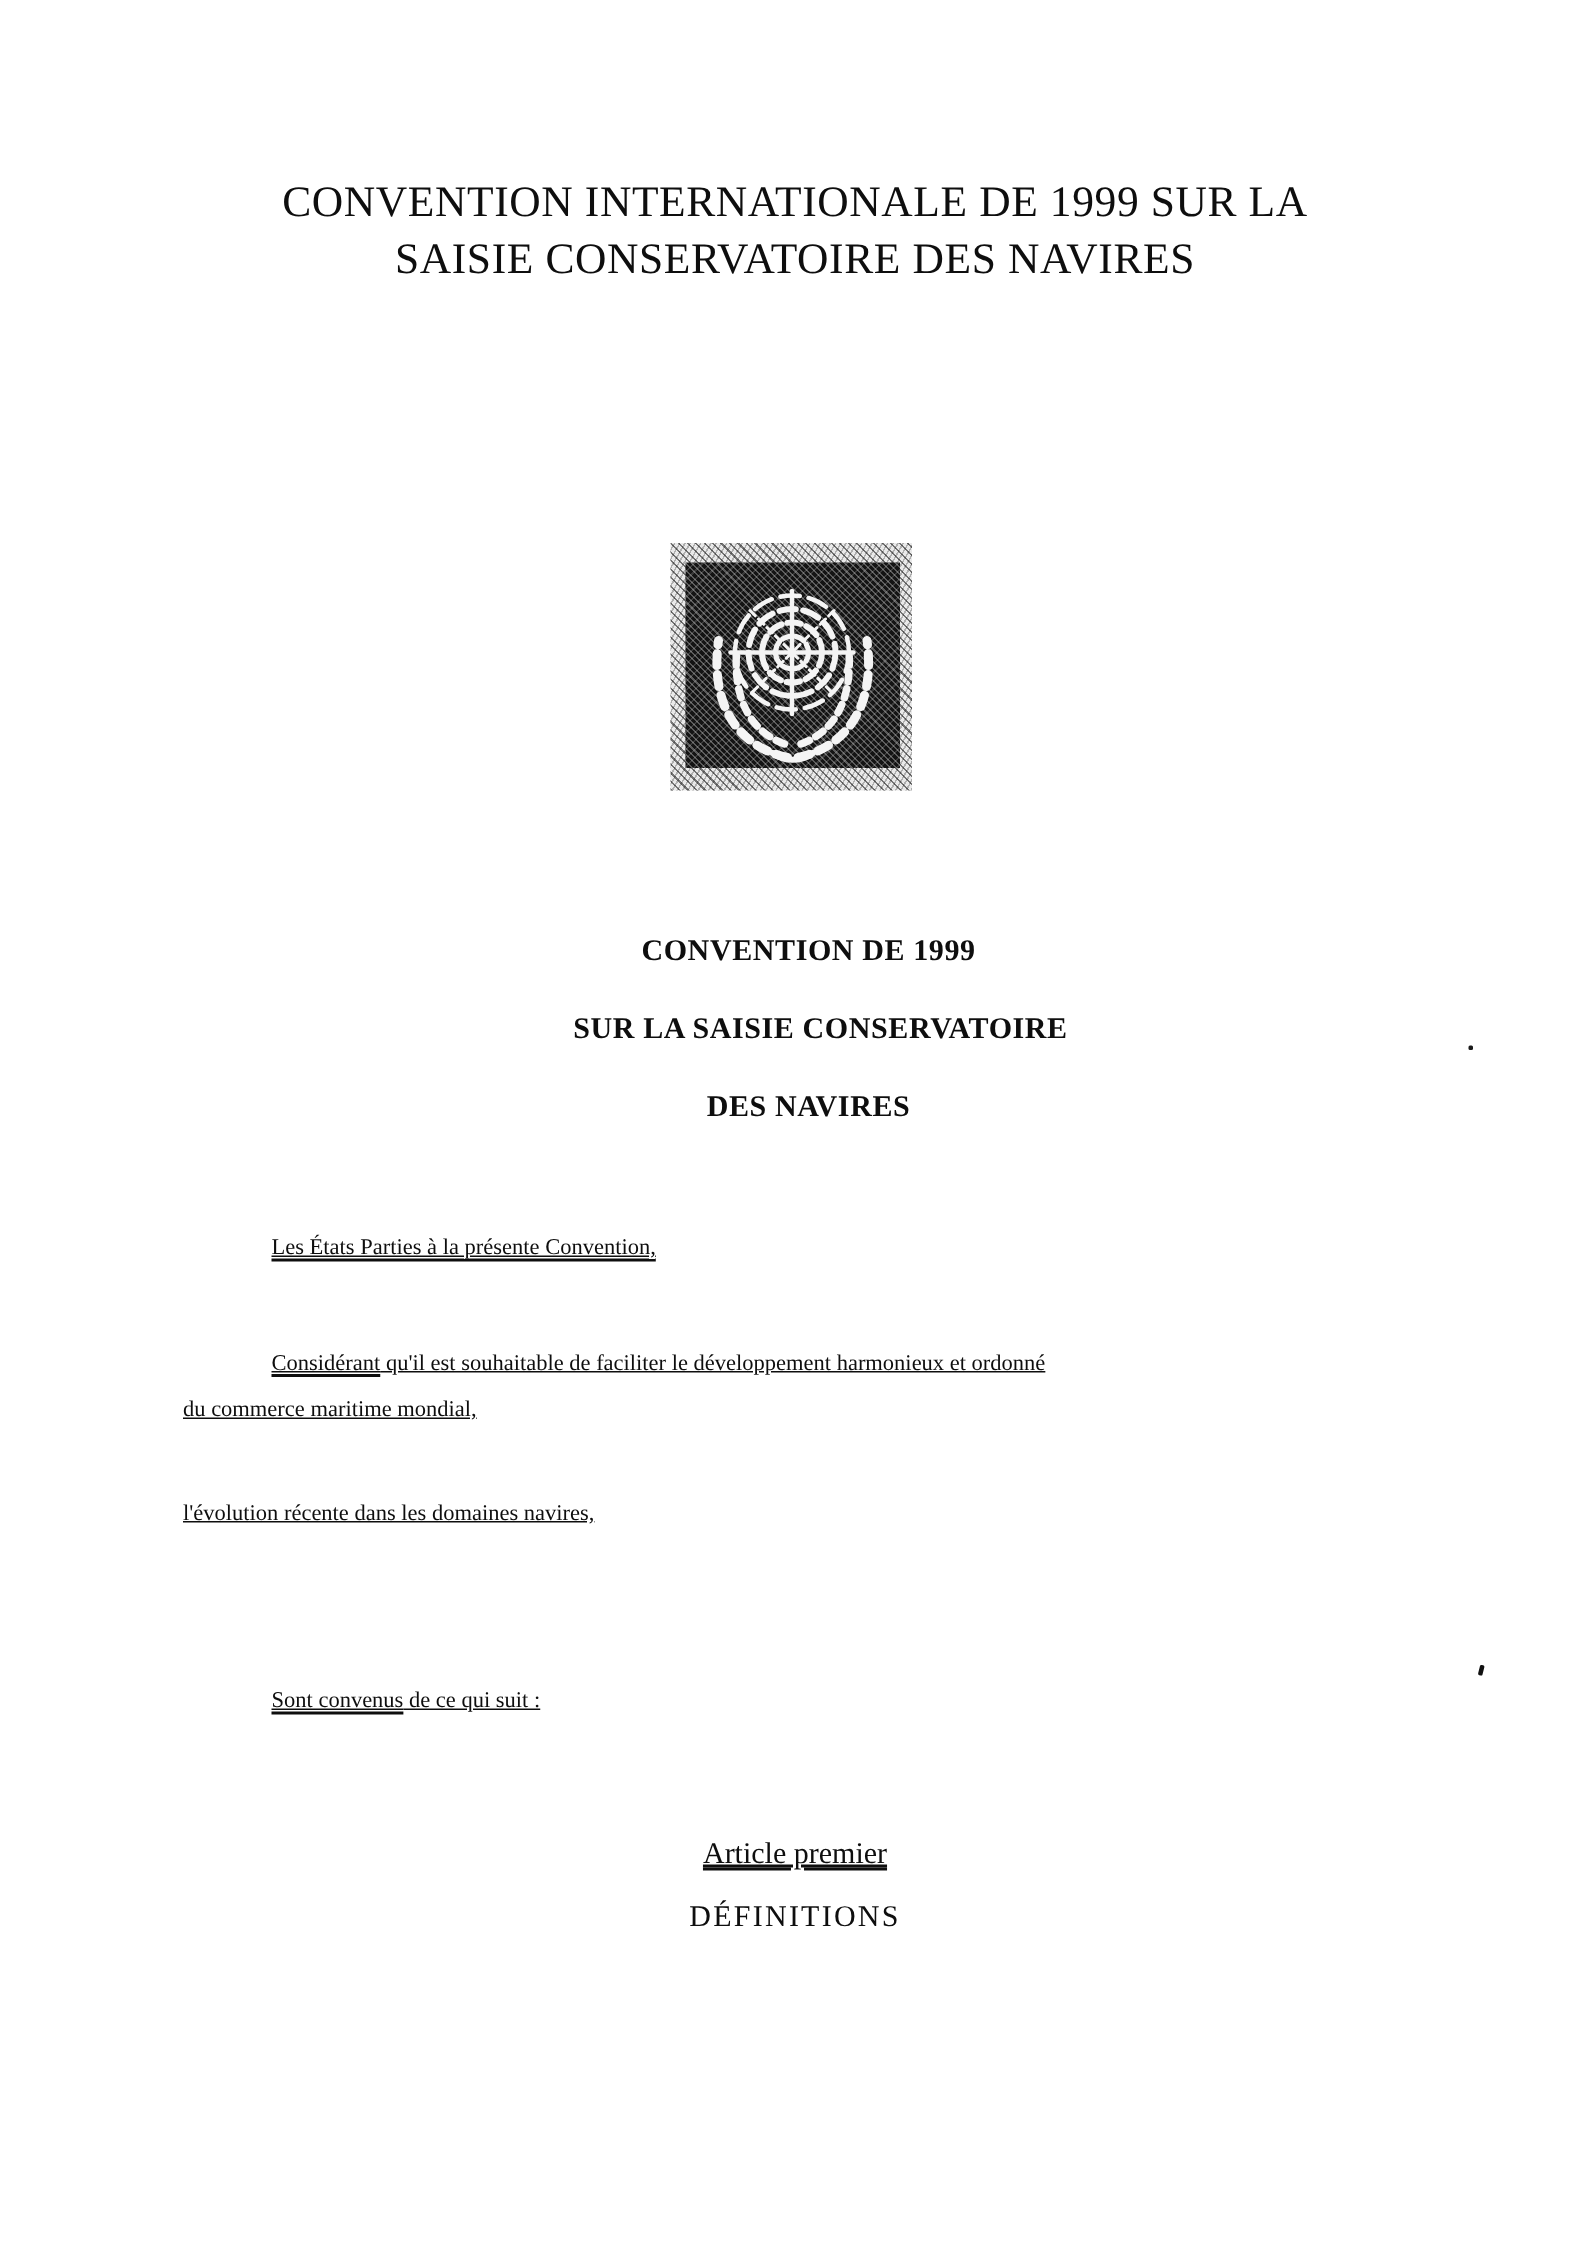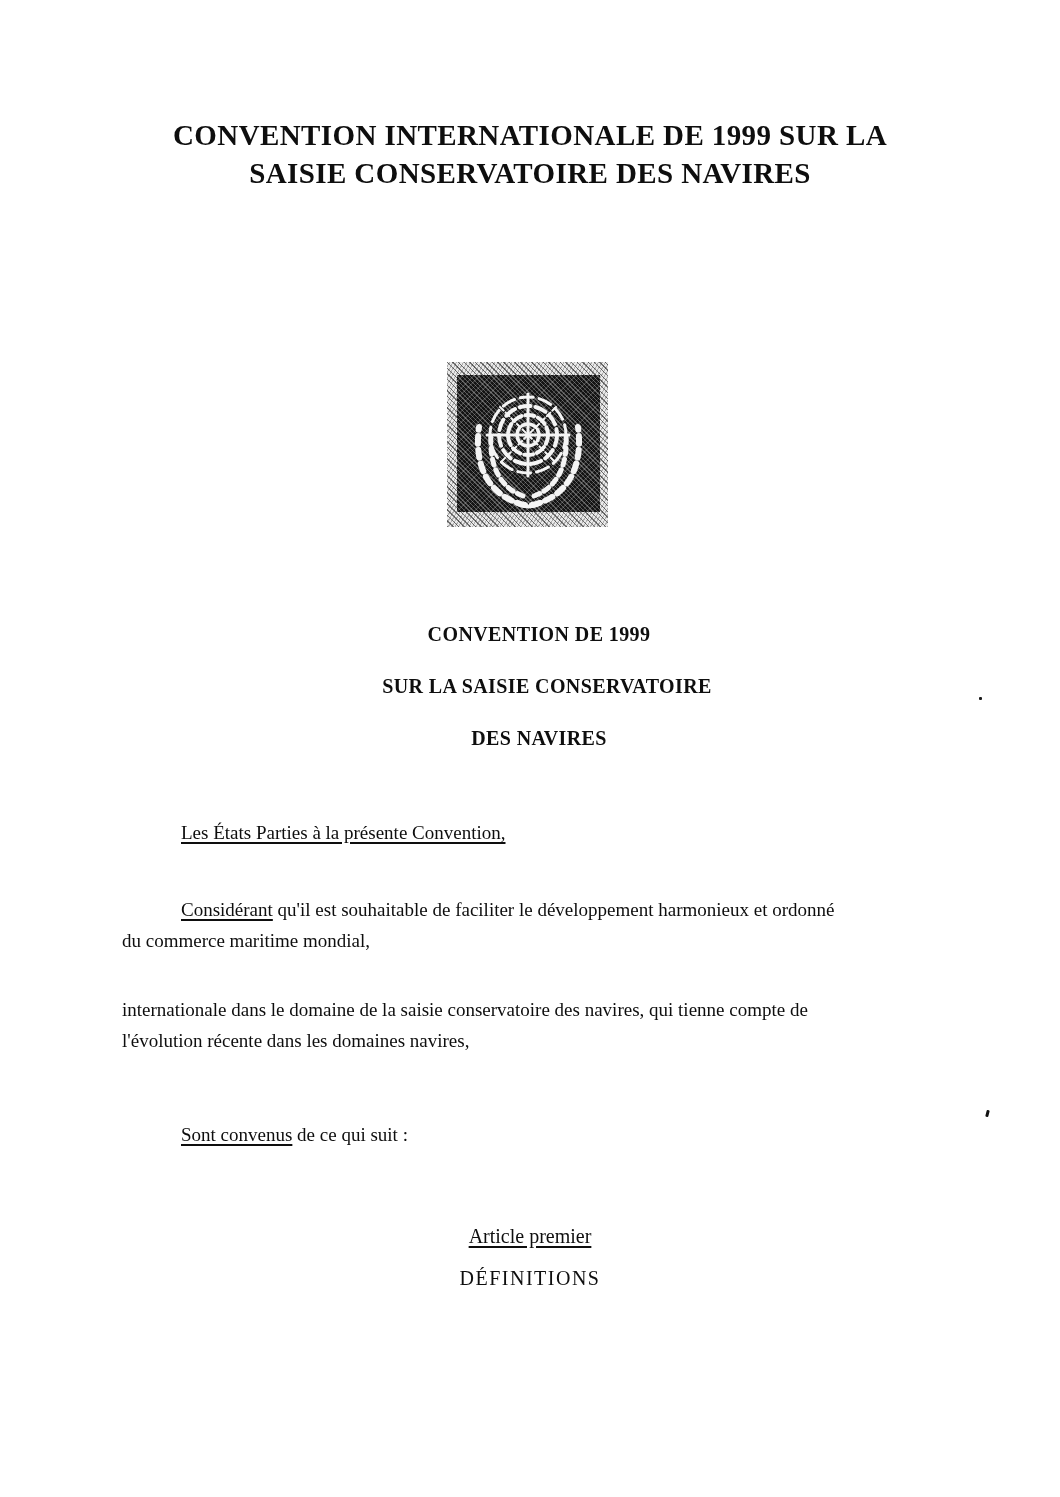--- a/index.html
+++ b/index.html
@@ -10,21 +10,21 @@
     background:#ffffff;
     color:#0e0e0e;
     font-family:"Liberation Serif","DejaVu Serif",serif;
     overflow:hidden;
   }
 
   
   .main-title{
     position:absolute;top:116px;left:0;right:0;
     text-align:center;
-    font-weight:700;
+    font-weight:400;
     font-size:29px;
     line-height:38px;
     letter-spacing:.4px;
   }
 
   
   .emblem{
     position:absolute;left:447px;top:362px;width:161px;height:165px;
     background-color:#e9e9e9;
     background-image:
@@ -48,40 +48,41 @@
     font-size:20px;
     line-height:24px;
     letter-spacing:.4px;
     margin-left:18px;
   }
   .st1{top:622px;} .st2{top:674px;padding-left:16px;} .st3{top:726px;}
 
   
   .par{
     position:absolute;left:122px;width:800px;
-    font-size:19px;
+    font-size:15px;
     line-height:31px;
+    text-decoration:underline;
   }
   .pline{white-space:pre-wrap;}
   .pline.first{text-indent:59px;}
   .p-parties{top:817px;}
   .p1{top:894px;}
   .p2{top:994px;}
   .p3{top:1119px;}
   .ul{
     text-decoration:underline;
     text-decoration-thickness:1.6px;
     text-underline-offset:3px;
   }
 
   
   .article-heading{
     position:absolute;top:1223px;left:0;right:0;
     text-align:center;
-    font-size:20px;line-height:26px;
+    font-size:20px;line-height:26px;text-decoration:underline;
   }
   .article-subheading{
     position:absolute;top:1265px;left:0;right:0;
     text-align:center;
     font-size:20px;line-height:26px;
     letter-spacing:1.5px;
   }
 
   
   .speck-dot{
@@ -137,21 +138,20 @@
   <div class="par p-parties">
     <div class="pline first"><span class="ul">Les États Parties à la présente Convention,</span></div>
   </div>
 
   <div class="par p1">
     <div class="pline first"><span class="ul">Considérant</span><span> qu'il est souhaitable de faciliter le développement harmonieux et ordonné</span></div>
     <div class="pline">du commerce maritime mondial,</div>
   </div>
 
   <div class="par p2">
-    <div class="pline">internationale dans le domaine de la saisie conservatoire des navires, qui tienne compte de</div>
     <div class="pline">l'évolution récente dans les domaines navires,</div>
   </div>
 
   <div class="par p3">
     <div class="pline first"><span class="ul">Sont convenus</span><span> de ce qui suit :</span></div>
   </div>
 
   <div class="article-heading">
     <span class="ul">Article premier</span>
   </div>

